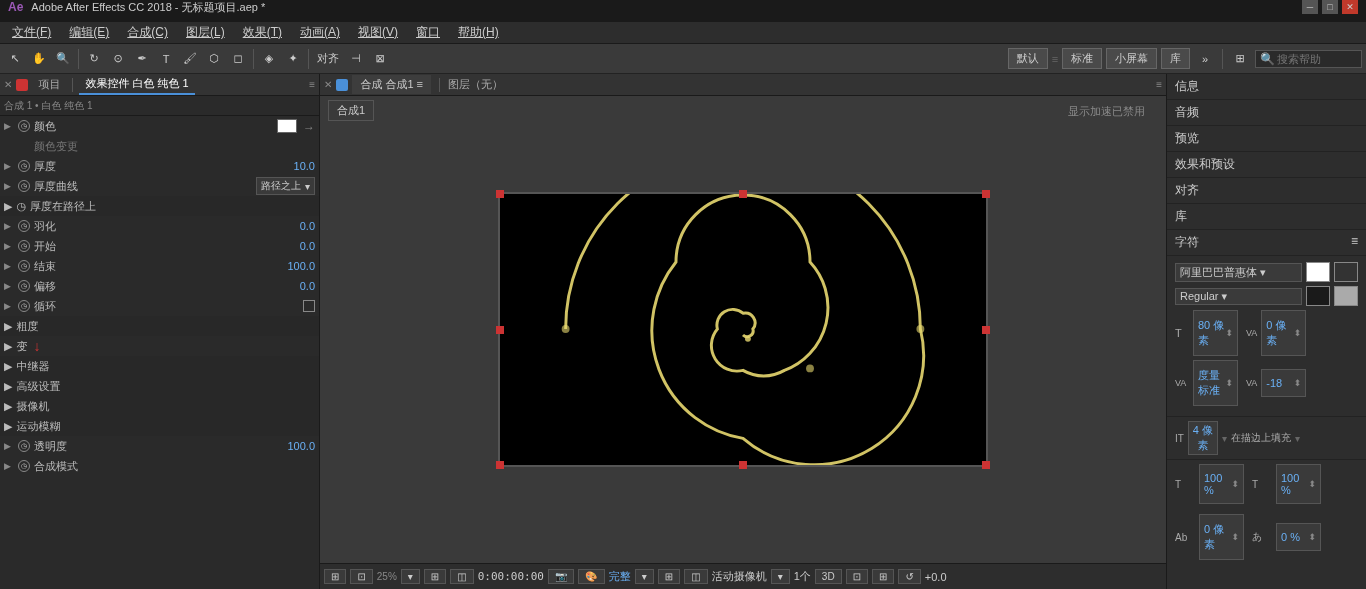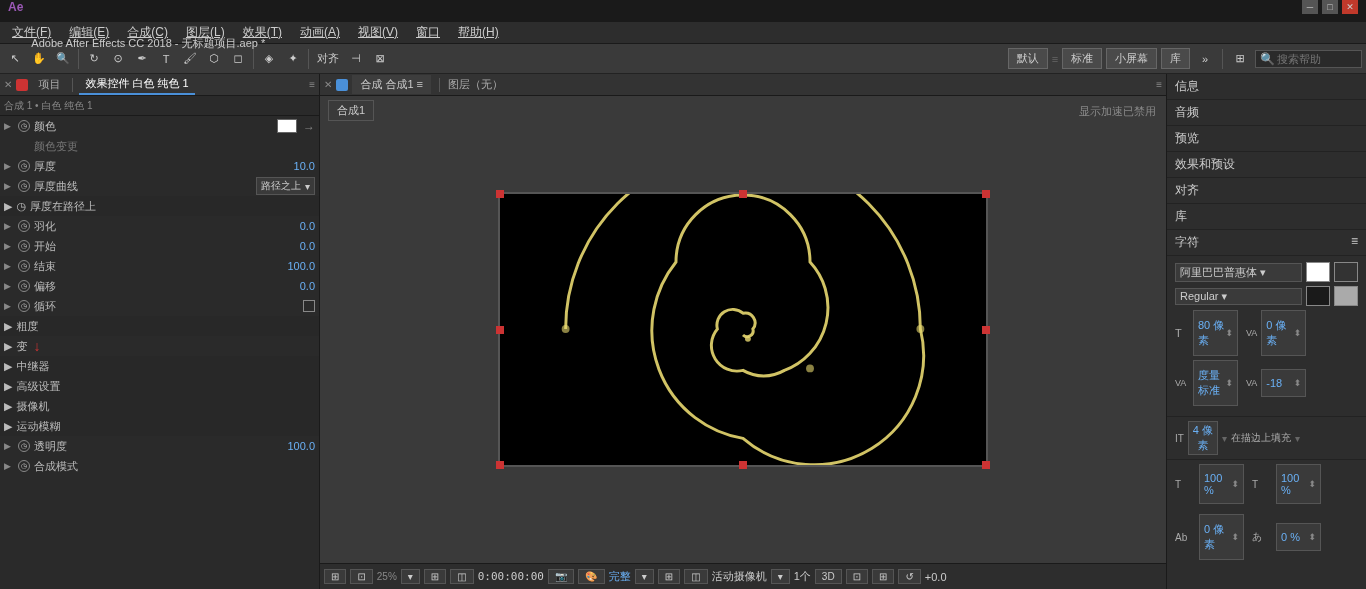--- a/index.html
+++ b/index.html
@@ -25,21 +25,20 @@
       font-size: 11px;
     }
     #title-bar .logo {
       color: #9b59b6;
       font-weight: bold;
       margin-right: 8px;
       font-size: 12px;
     }
     #title-bar .title-text {
       flex: 1;
-      margin-top: 36px;
     }
     #title-bar .win-controls {
       display: flex;
       gap: 4px;
     }
     #title-bar .win-btn {
       width: 16px;
       height: 14px;
       background: #555;
       border: none;
@@ -298,21 +297,21 @@
       background: #cc3333;
       left: 50%;
       transform: translateX(-50%);
     }
     .canvas-edge-v.top { top: -4px; }
     .canvas-edge-v.bottom { bottom: -4px; }
 
     #gpu-warning {
       position: absolute;
       top: 8px;
-      right: 10px;
+      right: 21px;
       color: #888;
       font-size: 11px;
     }
 
     #comp-footer {
       height: 26px;
       background: #2d2d2d;
       display: flex;
       align-items: center;
       padding: 0 4px;

